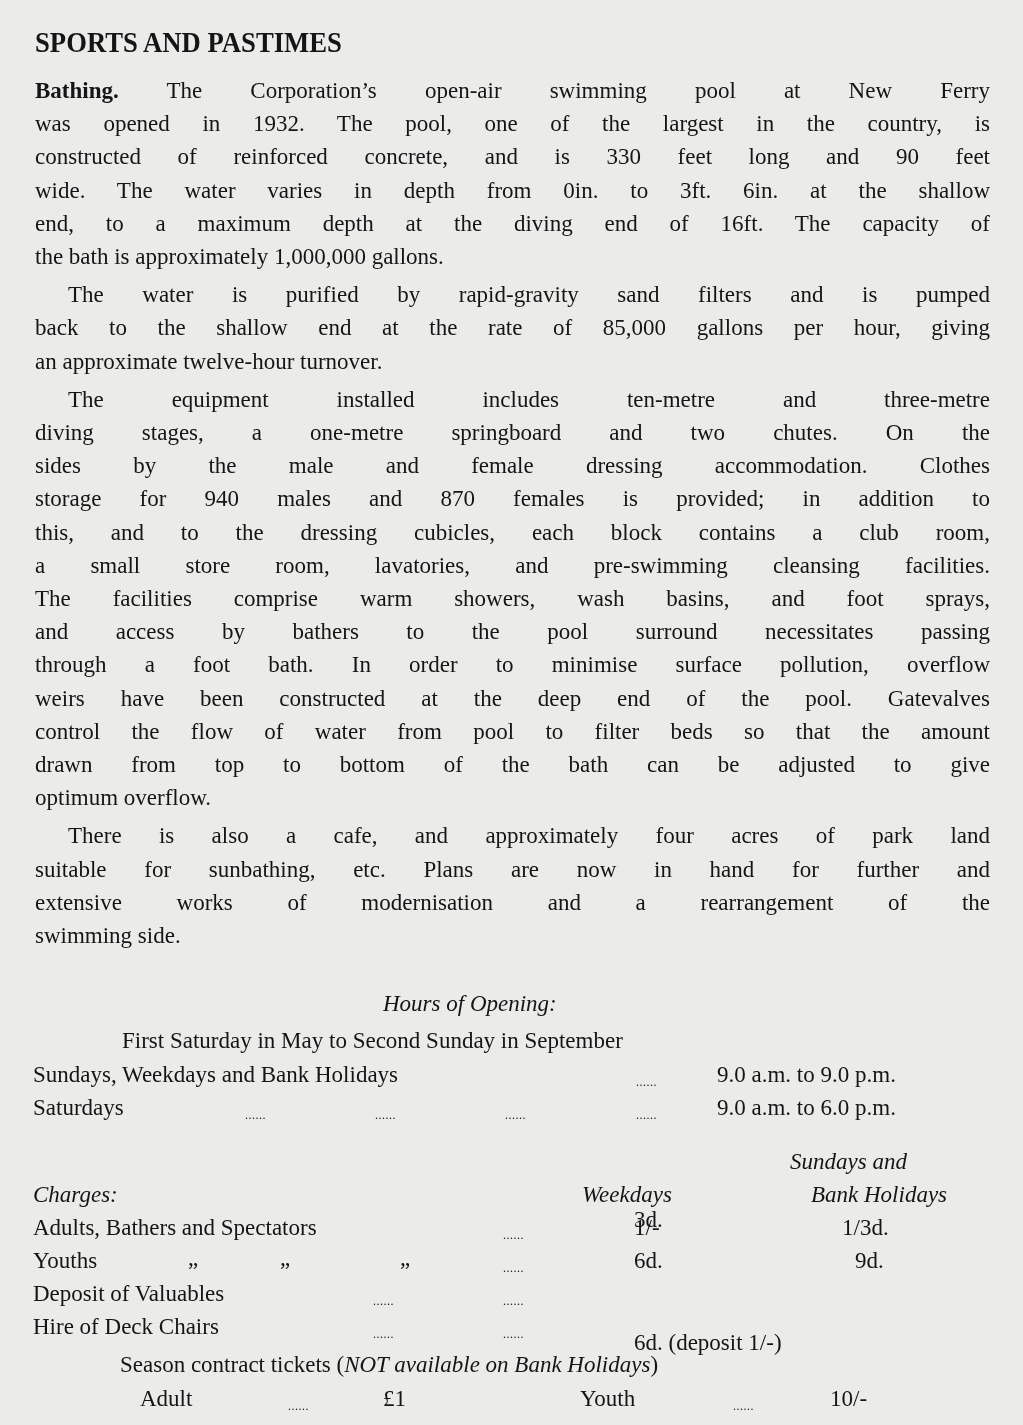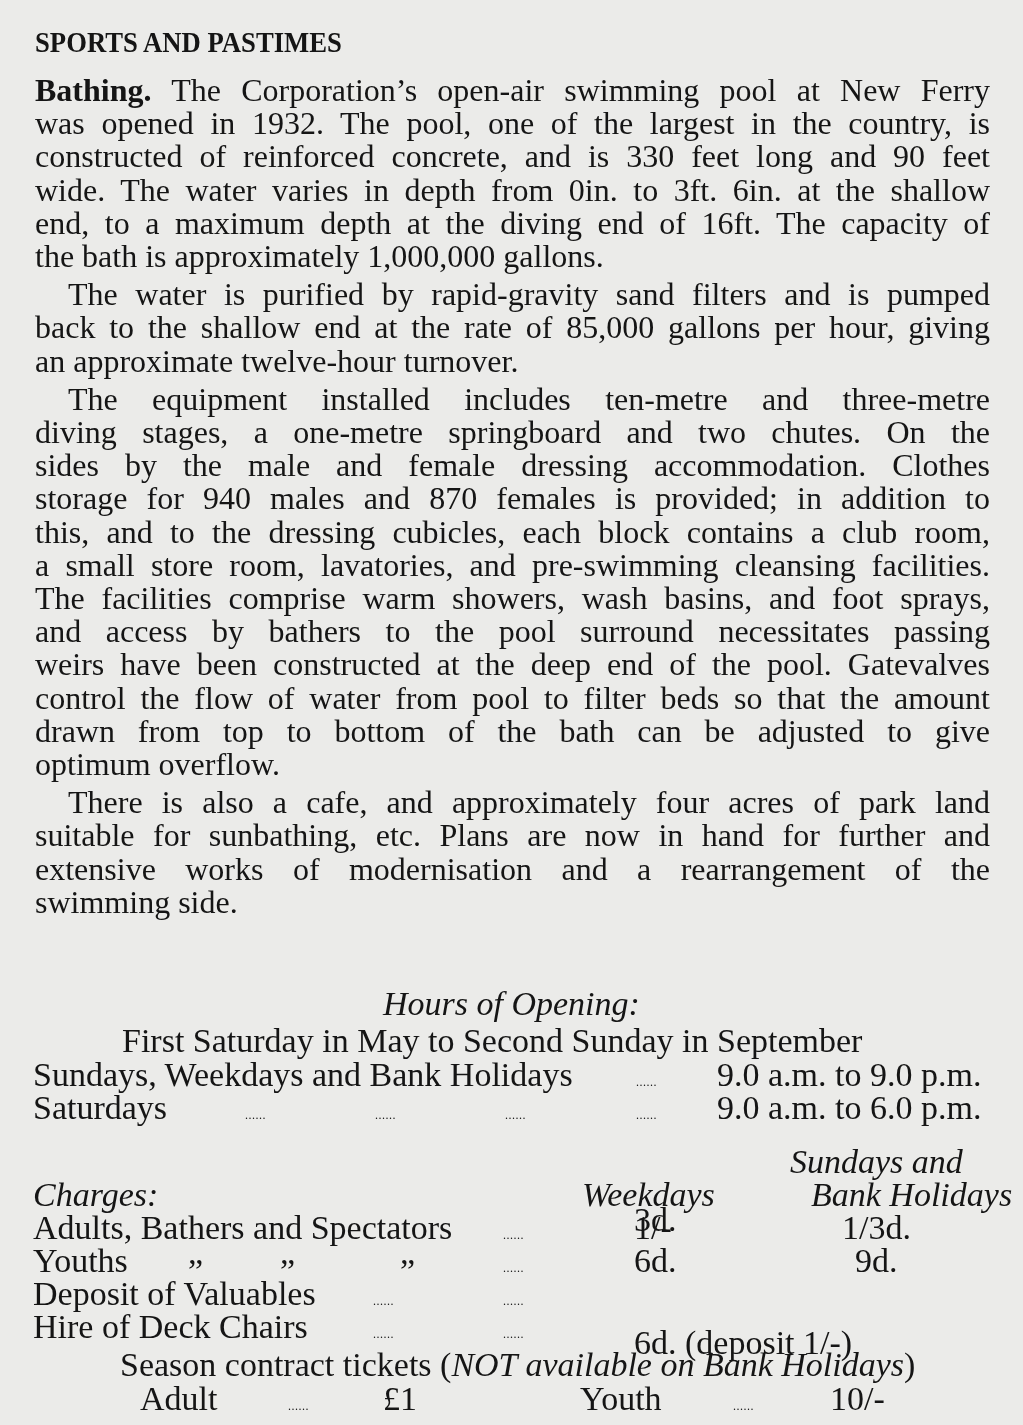--- a/index.html
+++ b/index.html
@@ -11,27 +11,27 @@
   }
   .page { position: relative; width: 1023px; height: 1425px; }
   .heading {
     position: absolute; left: 35px; top: 26px;
     font-size: 29px; font-weight: bold; letter-spacing: 0px;
     transform: scaleX(0.92); transform-origin: left top;
     white-space: nowrap;
   }
   .body-text {
     position: absolute; left: 35px; top: 74px; width: 955px;
-    font-size: 32px; line-height: 33.2px;
+    font-size: 23px; line-height: 33.2px;
   }
   .para { margin: 0 0 5px 0; text-align: justify; text-align-last: left; }
   .line { display: block; white-space: nowrap; text-align: justify; text-align-last: justify; }
   .line.last { text-align-last: left; }
   .lead { font-weight: bold; }
-  .row { position: absolute; font-size: 34px; white-space: nowrap; line-height: 33px; }
+  .row { position: absolute; font-size: 23px; white-space: nowrap; line-height: 33px; }
   .italic { font-style: italic; }
   .dots { font-size: 12px; letter-spacing: 0.5px; }
 </style>
 </head>
 <body>
 
 <div class="page">
 
   <div class="heading">SPORTS AND PASTIMES</div>
 
@@ -51,20 +51,21 @@
     </div>
     <div class="para">
       <span class="line" style="padding-left:33px">The equipment installed includes ten-metre and three-metre</span>
       <span class="line">diving stages, a one-metre springboard and two chutes. On the</span>
       <span class="line">sides by the male and female dressing accommodation. Clothes</span>
       <span class="line">storage for 940 males and 870 females is provided; in addition to</span>
       <span class="line">this, and to the dressing cubicles, each block contains a club room,</span>
       <span class="line">a small store room, lavatories, and pre-swimming cleansing facilities.</span>
       <span class="line">The facilities comprise warm showers, wash basins, and foot sprays,</span>
       <span class="line">and access by bathers to the pool surround necessitates passing</span>
+      <span class="line">through a foot bath. In order to minimise surface pollution, overflow</span>
       <span class="line">weirs have been constructed at the deep end of the pool. Gatevalves</span>
       <span class="line">control the flow of water from pool to filter beds so that the amount</span>
       <span class="line">drawn from top to bottom of the bath can be adjusted to give</span>
       <span class="line last">optimum overflow.</span>
     </div>
     <div class="para">
       <span class="line" style="padding-left:33px">There is also a cafe, and approximately four acres of park land</span>
       <span class="line">suitable for sunbathing, etc. Plans are now in hand for further and</span>
       <span class="line">extensive works of modernisation and a rearrangement of the</span>
       <span class="line last">swimming side.</span>

